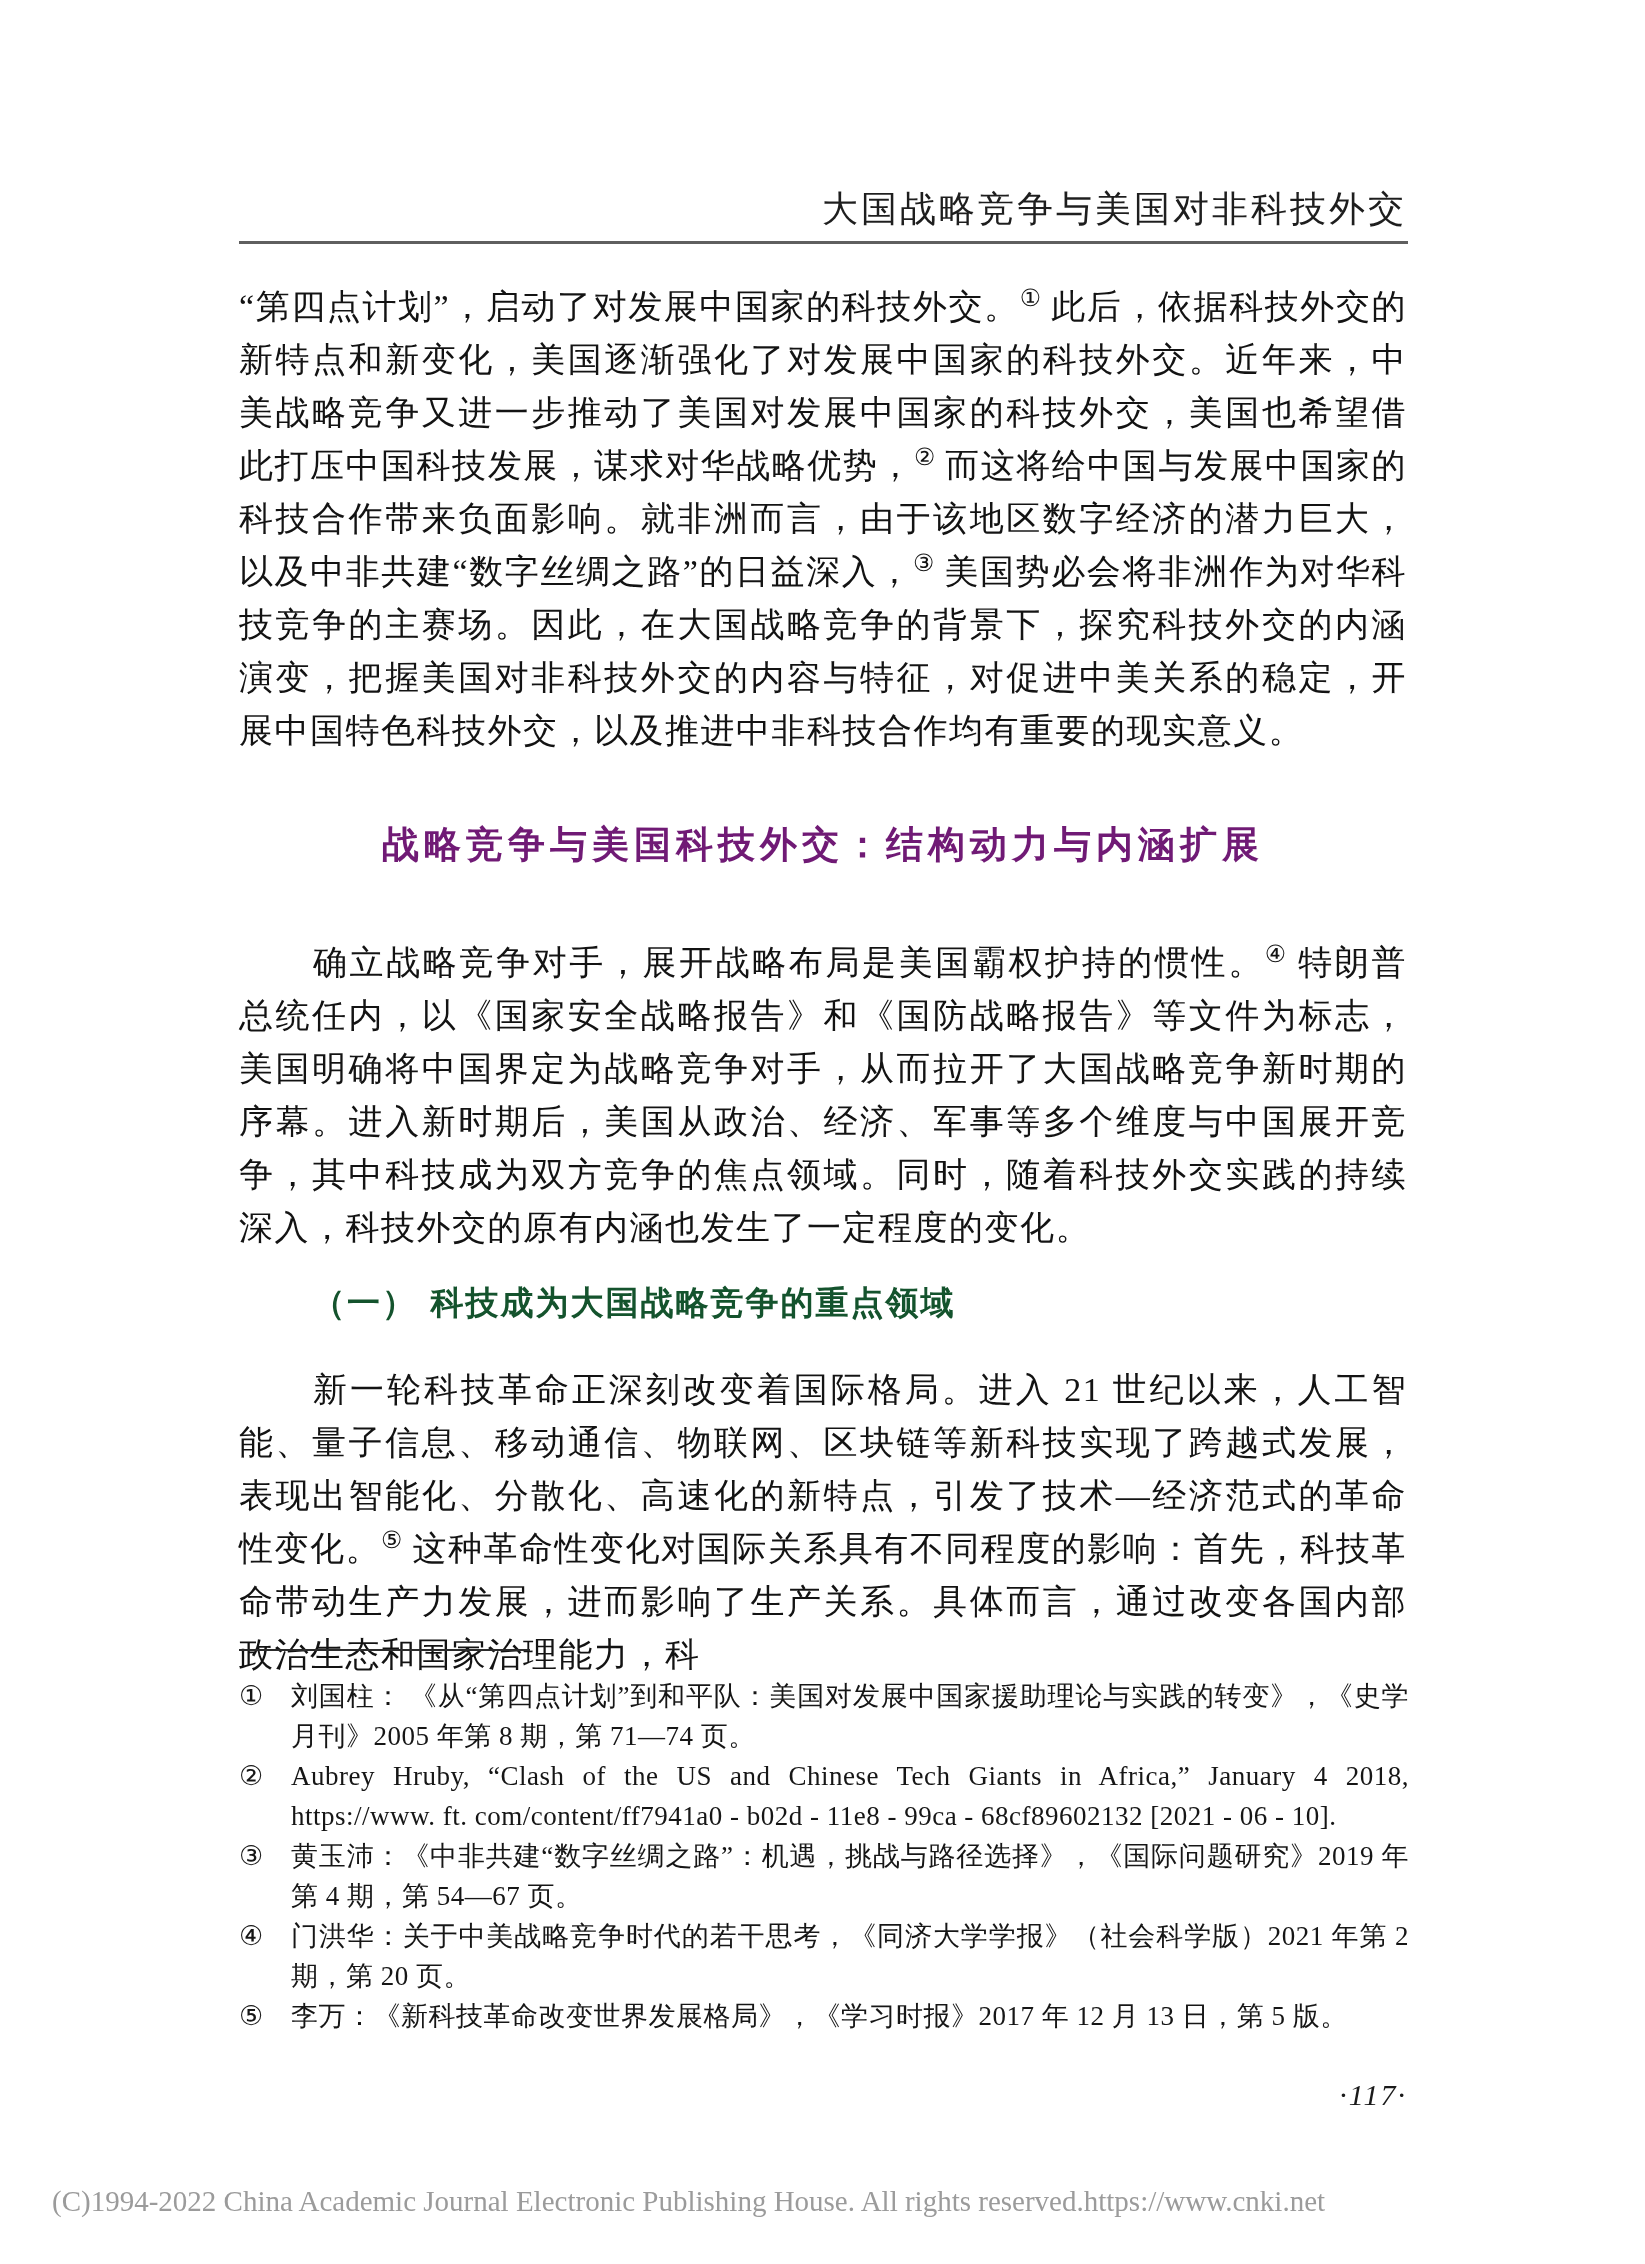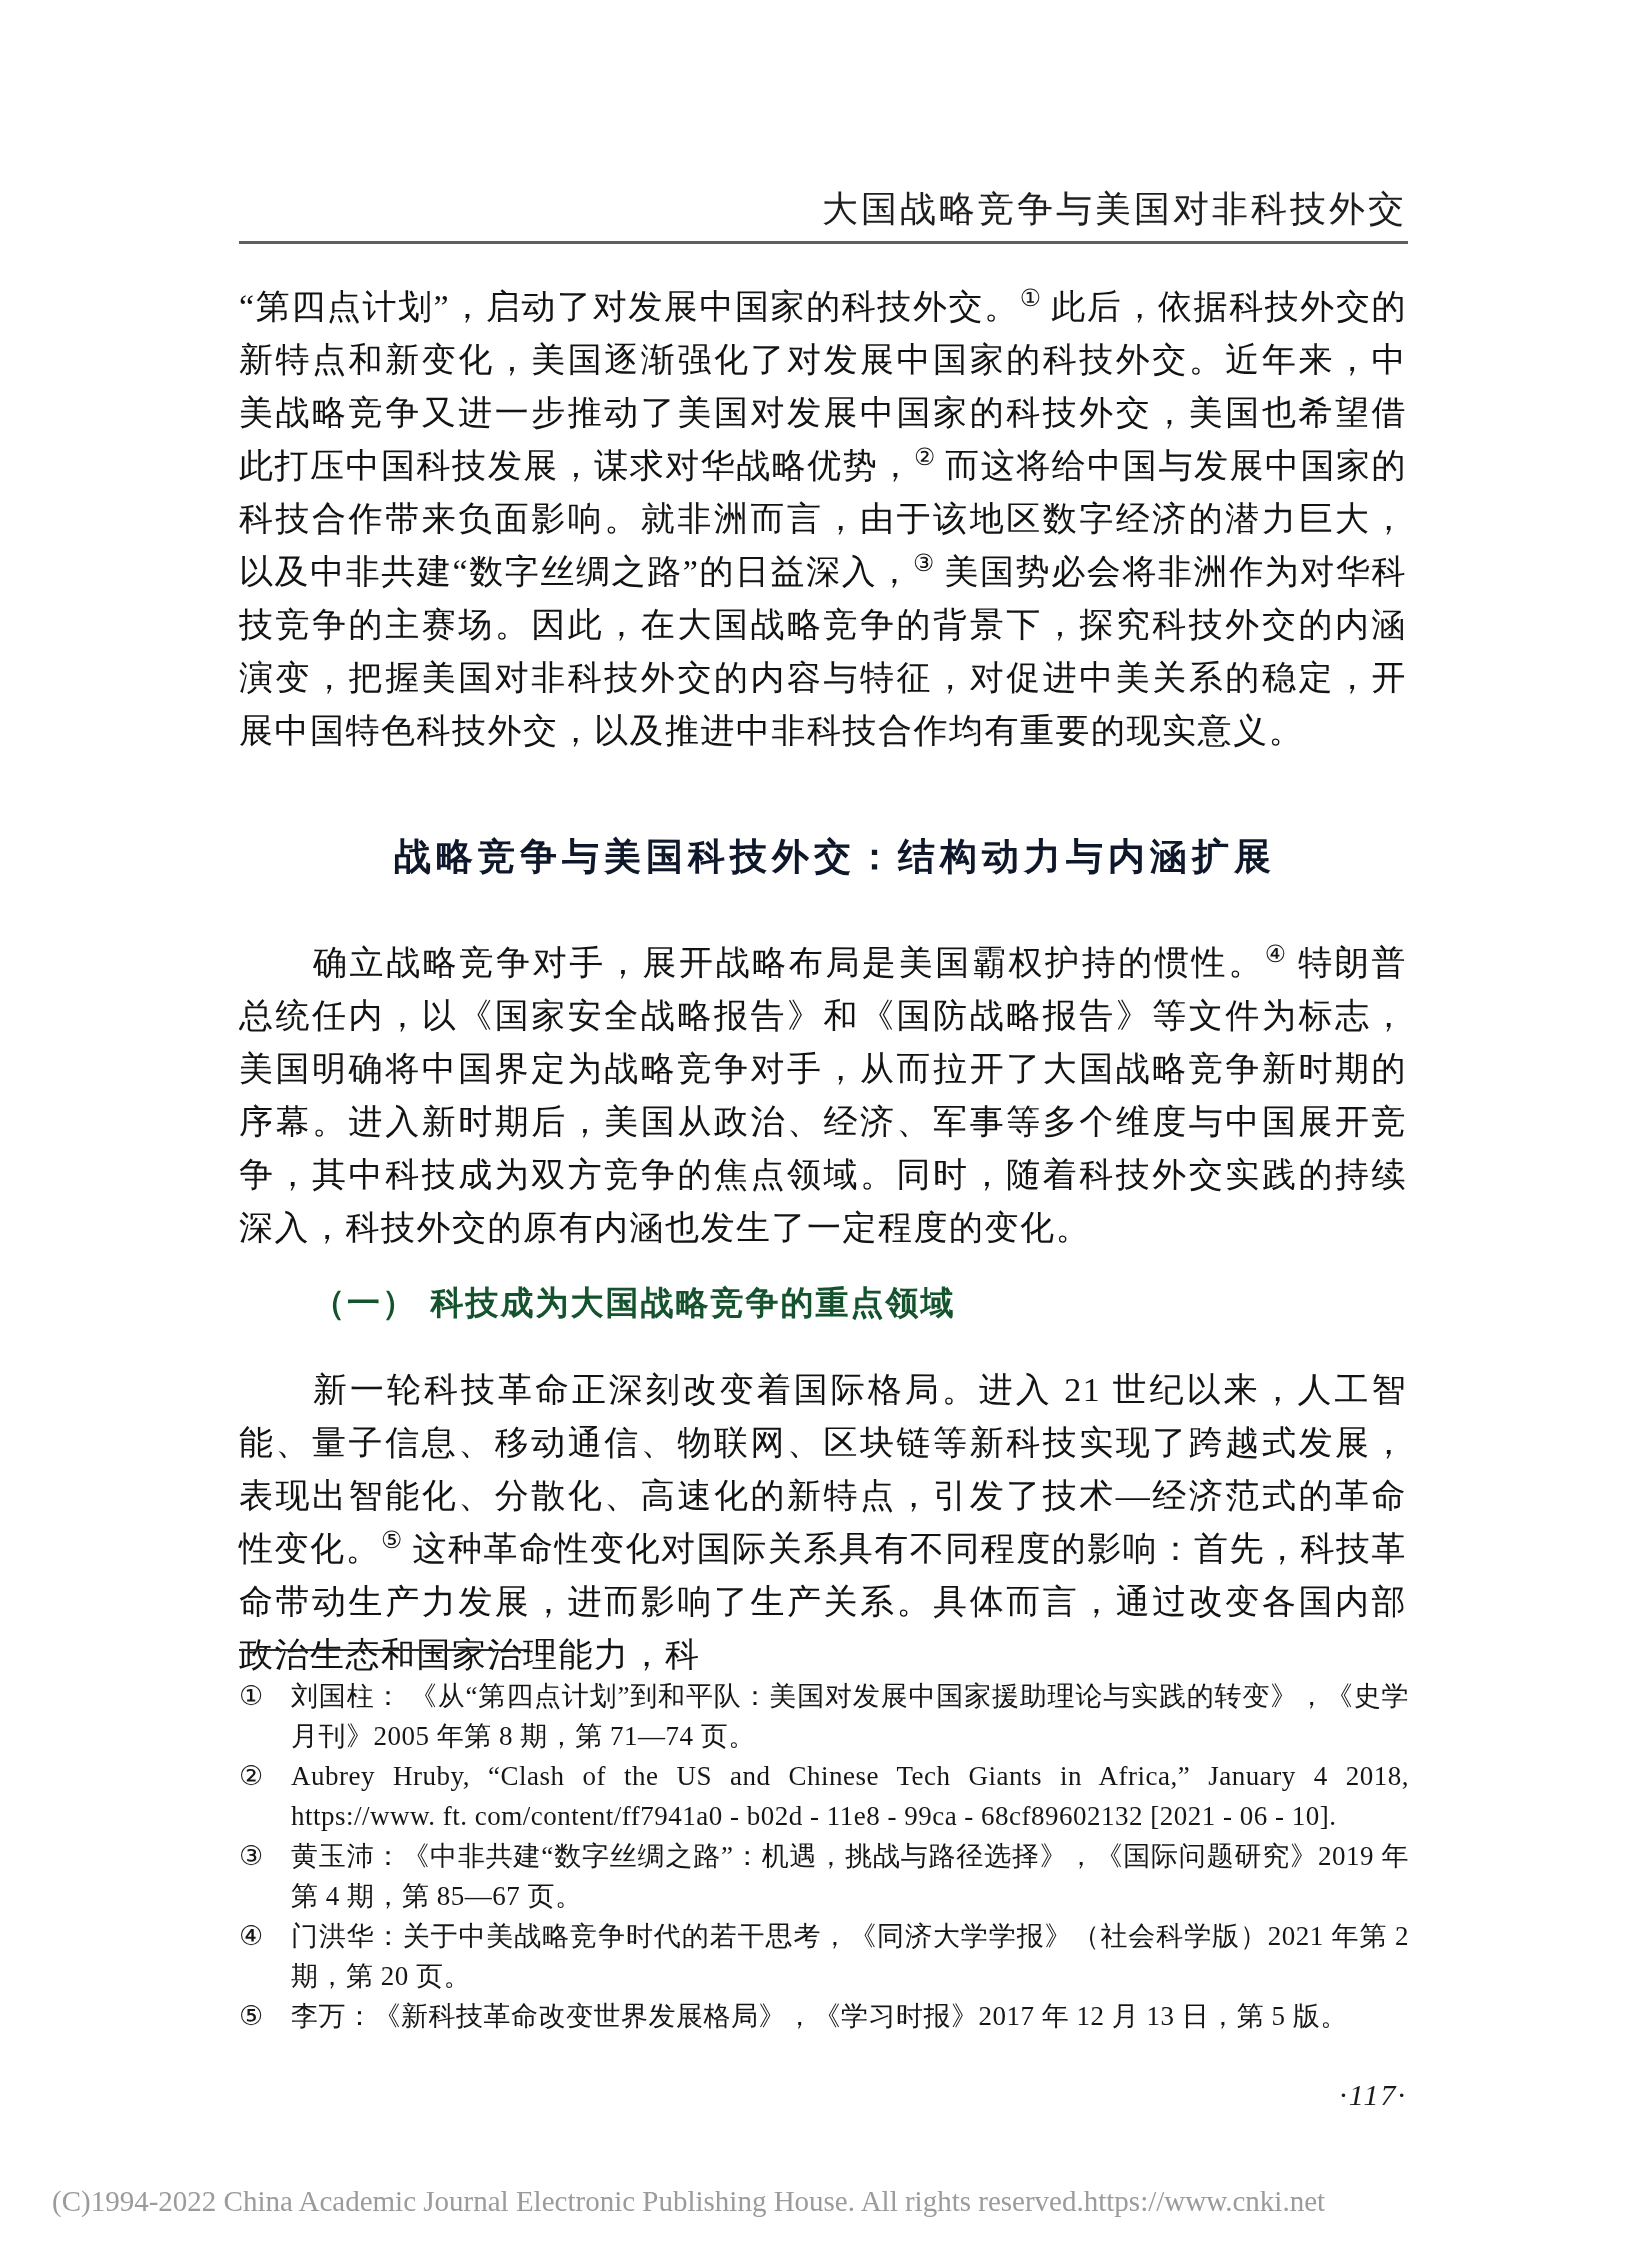--- a/index.html
+++ b/index.html
@@ -54,22 +54,22 @@
   }
   .section-heading {
     position: absolute;
     top: 820px;
     left: 239px;
     width: 1168px;
     text-align: center;
     font-size: 37px;
     font-weight: 700;
     letter-spacing: 5px;
-    color: #0f172a;
-    margin: 12px;
+    color: #701a75;
+    margin: 0;
     white-space: nowrap;
   }
   .subsection-heading {
     position: absolute;
     top: 1281px;
     left: 312px;
     font-size: 33px;
     font-weight: 700;
     font-family: "DejaVu Sans", "Liberation Sans", sans-serif;
     letter-spacing: 2px;
@@ -144,21 +144,21 @@
     <div class="fn-item">
       <span class="fn-marker">①</span>
       <span class="fn-text">刘国柱： 《从“第四点计划”到和平队：美国对发展中国家援助理论与实践的转变》，《史学月刊》2005 年第 8 期，第 71—74 页。</span>
     </div>
     <div class="fn-item">
       <span class="fn-marker">②</span>
       <span class="fn-text">Aubrey Hruby, “Clash of the US and Chinese Tech Giants in Africa,” January 4 2018, https://www. ft. com/content/ff7941a0 - b02d - 11e8 - 99ca - 68cf89602132 [2021 - 06 - 10].</span>
     </div>
     <div class="fn-item">
       <span class="fn-marker">③</span>
-      <span class="fn-text">黄玉沛：《中非共建“数字丝绸之路”：机遇，挑战与路径选择》，《国际问题研究》2019 年第 4 期，第 85—67 页。</span>
+      <span class="fn-text">黄玉沛：《中非共建“数字丝绸之路”：机遇，挑战与路径选择》，《国际问题研究》2019 年第 4 期，第 54—67 页。</span>
     </div>
     <div class="fn-item">
       <span class="fn-marker">④</span>
       <span class="fn-text">门洪华：关于中美战略竞争时代的若干思考，《同济大学学报》（社会科学版）2021 年第 2 期，第 20 页。</span>
     </div>
     <div class="fn-item">
       <span class="fn-marker">⑤</span>
       <span class="fn-text">李万：《新科技革命改变世界发展格局》，《学习时报》2017 年 12 月 13 日，第 5 版。</span>
     </div>
   </div>

